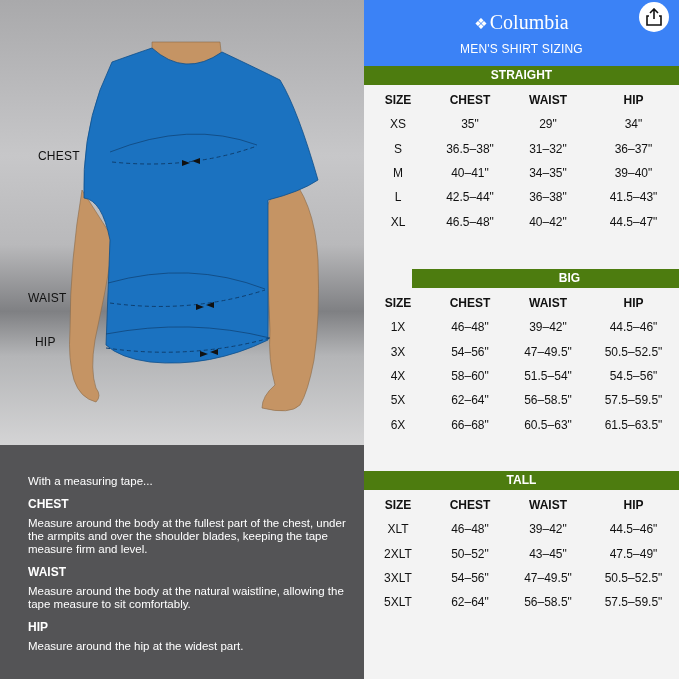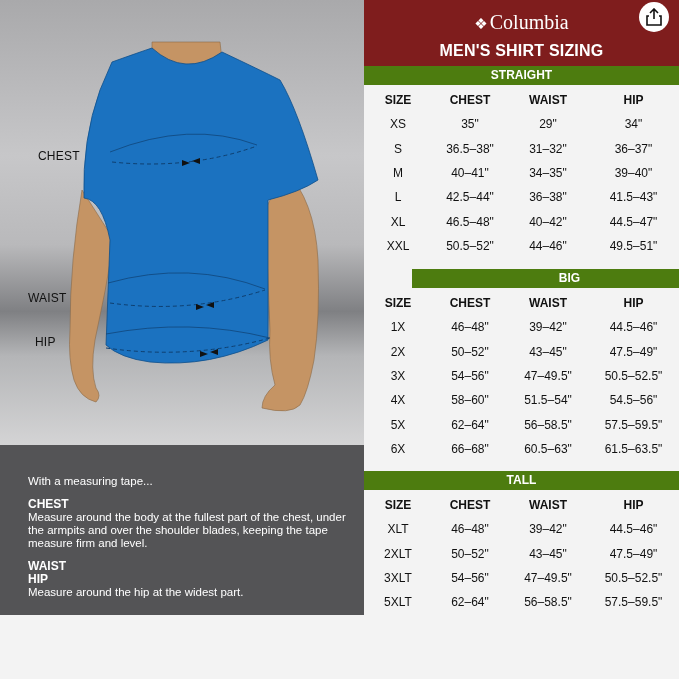--- a/index.html
+++ b/index.html
@@ -2,30 +2,30 @@
 <html><head>
 <meta charset="utf-8">
 <style>
   html, body { margin:0; padding:0; }
   body { width:679px; height:679px; overflow:hidden; position:relative; font-family:"Liberation Sans", sans-serif; background:#f3f3f3; }
   .left { position:absolute; left:0; top:0; width:364px; height:679px; }
   .figure { position:absolute; left:0; top:0; width:364px; height:445px;
     background: linear-gradient(to bottom, #a9a9ab 0%, #c7c7c9 35%, #b9b9bb 55%, #7f8083 70%, #b4b5b7 80%, #d4d4d5 100%); }
   .figure svg { position:absolute; left:0; top:0; }
   .fig-label { position:absolute; font-size:12px; color:#111; letter-spacing:0.2px; }
-  .instructions { position:absolute; left:0; top:445px; width:364px; height:170px; background:#545456; color:#fff; }
+  .instructions { position:absolute; left:0; top:445px; width:364px; height:234px; background:#545456; color:#fff; }
   .instructions .inner { position:absolute; left:28px; top:30px; width:330px; font-size:11.5px; line-height:13px; }
   .instructions .intro { margin:0 0 10px 0; }
   .instructions .head { font-weight:bold; font-size:12px; margin:0; }
-  .instructions .body { margin:0 0 10px 0; }
+  .instructions .body { margin:6px 0 10px 0; }
   .right { position:absolute; left:364px; top:0; width:315px; height:679px; background:#f3f3f3; }
-  .banner { position:absolute; left:0; top:0; width:315px; height:66px; background:#7f1d1d; color:#fff; text-align:center; }
+  .banner { position:absolute; left:0; top:0; width:315px; height:66px; background:#3b82f6; color:#fff; text-align:center; }
   .brand { position:absolute; left:0; width:100%; top:11px; font-family:"Liberation Serif", serif; font-size:20px; }
   .brand .logo { font-size:15px; margin-right:2px; }
-  .title { position:absolute; left:0; width:100%; top:42px; font-weight:bold; font-size:16px; letter-spacing:0.2px; }
+  .title { position:absolute; left:0; width:100%; top:42px; font-weight:normal; font-size:12px; letter-spacing:0.2px; }
   .share { position:absolute; right:10px; top:2px; width:30px; height:30px; border-radius:50%; background:#fff; display:flex; align-items:center; justify-content:center; }
   .section-bar { position:absolute; left:0; width:315px; height:19px; background:#4d7c0f; color:#fff; font-weight:bold; font-size:12px; text-align:center; line-height:19px; }
   table { position:absolute; left:0; width:315px; border-collapse:collapse; font-size:12px; color:#111; }
   th, td { text-align:center; height:24.3px; padding:0; }
   th { font-weight:bold; }
   .c0 { width:68px; } .c1 { width:76px; } .c2 { width:80px; } .c3 { width:91px; }
 </style>
 </head>
 <body>
 
@@ -58,20 +58,21 @@
     <div class="fig-label" style="left:28px;top:291px;">WAIST</div>
     <div class="fig-label" style="left:35px;top:335px;">HIP</div>
   </div>
 
   <div class="instructions">
     <div class="inner">
       <p class="intro">With a measuring tape...</p>
       <p class="head">CHEST</p>
       <p class="body">Measure around the body at the fullest part of the chest, under the armpits and over the shoulder blades, keeping the tape measure firm and level.</p>
       <p class="head">WAIST</p>
+      <p class="body">Measure around the body at the natural waistline, allowing the tape measure to sit comfortably.</p>
       <p class="head">HIP</p>
       <p class="body">Measure around the hip at the widest part.</p>
     </div>
   </div>
 </div>
 
 <div class="right">
   <div class="banner">
     <div class="brand">
       <span class="logo">❖</span><span>Columbia</span>
@@ -117,51 +118,39 @@
           <td>42.5–44"</td>
           <td>36–38"</td>
           <td>41.5–43"</td>
         </tr>
     <tr>
           <td>XL</td>
           <td>46.5–48"</td>
           <td>40–42"</td>
           <td>44.5–47"</td>
         </tr>
-    <tr>
-          <td>XXL</td>
-          <td>50.5–52"</td>
-          <td>44–46"</td>
-          <td>49.5–51"</td>
-        </tr>
   </tbody>
     </table>
 
   <div class="section-bar" style="top:269px;margin-left:48px;">BIG</div>
   <table style="top:291px;">
     <tbody>
         <tr>
       <th class="c0">SIZE</th>
       <th class="c1">CHEST</th>
       <th class="c2">WAIST</th>
       <th class="c3">HIP</th>
     </tr>
     <tr>
           <td>1X</td>
           <td>46–48"</td>
           <td>39–42"</td>
           <td>44.5–46"</td>
         </tr>
     <tr>
-          <td>2X</td>
-          <td>50–52"</td>
-          <td>43–45"</td>
-          <td>47.5–49"</td>
-        </tr>
-    <tr>
           <td>3X</td>
           <td>54–56"</td>
           <td>47–49.5"</td>
           <td>50.5–52.5"</td>
         </tr>
     <tr>
           <td>4X</td>
           <td>58–60"</td>
           <td>51.5–54"</td>
           <td>54.5–56"</td>

